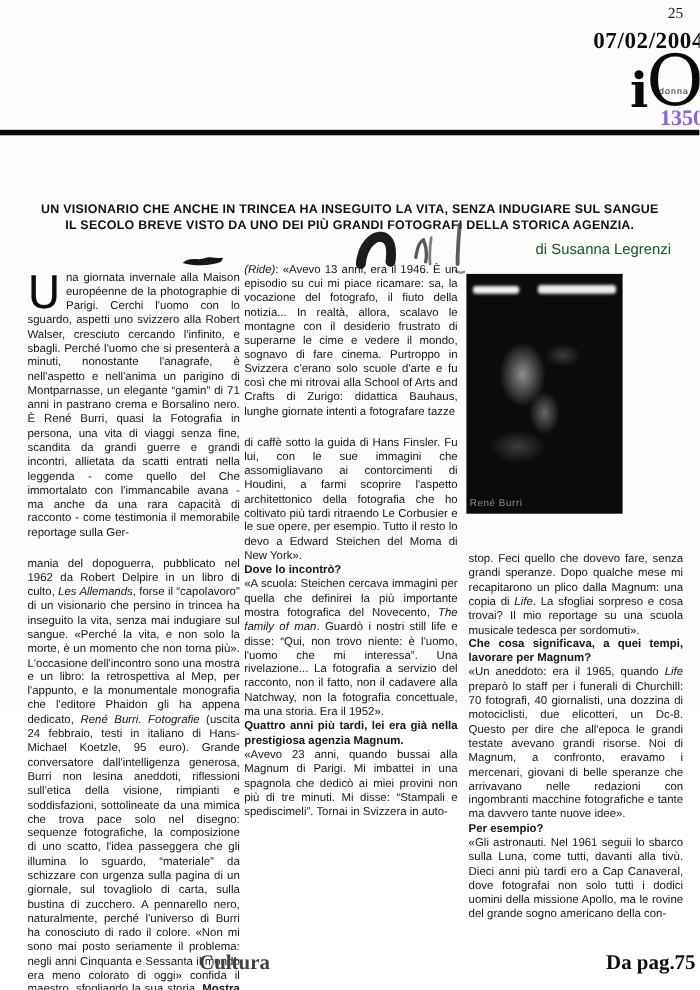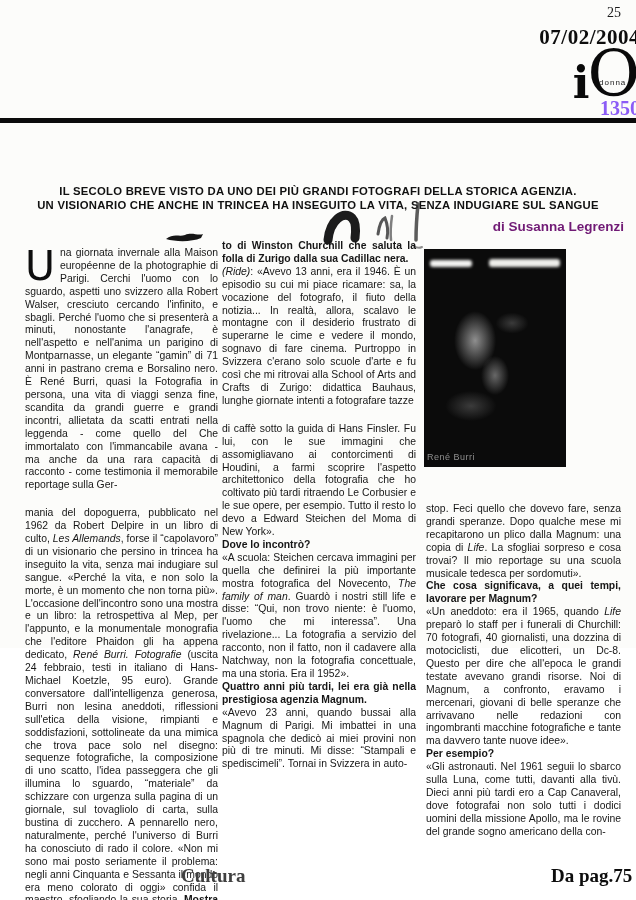--- a/index.html
+++ b/index.html
@@ -22,21 +22,21 @@
 
   .headline{position:absolute;left:33px;top:122px;margin:0;white-space:nowrap;font-weight:normal;}
   .hl-1{font-family:"DejaVu Sans",sans-serif;font-weight:900;font-size:62px;letter-spacing:-3px;color:#050505;-webkit-text-stroke:1.5px #050505;}
   .hl-2{display:inline-block;font-family:"Liberation Sans",sans-serif;font-weight:400;font-size:58px;letter-spacing:1px;color:#181818;transform:scaleX(1.16);transform-origin:left bottom;margin-left:16px;}
 
   .standfirst{position:absolute;top:185px;left:0;right:0;text-align:center;font-weight:bold;font-size:11.3px;line-height:13.5px;letter-spacing:.25px;color:#111;}
 
   .scribble{position:absolute;left:322px;top:196px;}
   .smudge{position:absolute;left:166px;top:232px;}
 
-  .byline{position:absolute;top:219px;right:12px;font-size:13.5px;color:#701a75;font-weight:bold;}
+  .byline{position:absolute;top:219px;right:26px;font-size:13.5px;color:#14532d;}
 
   .col{position:absolute;text-align:justify;}
   .col1{left:25px;top:247px;width:193px;}
   .col2{left:222px;top:240px;width:194px;}
   .col3{left:426px;top:249px;width:195px;}
 
   .para{margin:0;font-size:10.4px;line-height:12.9px;color:#161616;}
   .para.q{font-weight:bold;}
   .para-gap{height:15px;}
   .bseg{font-weight:bold;}
@@ -70,22 +70,22 @@
         <span class="logo-i">i</span><span class="logo-o-wrap"><span class="logo-o">O</span><span class="logo-donna">donna</span></span>
       </div>
       <div class="m-issue">1350</div>
     </div>
   </header>
 
   <div class="rule"></div>
 
 
   <div class="standfirst">
+    <div>UN VISIONARIO CHE ANCHE IN TRINCEA HA INSEGUITO LA VITA, SENZA INDUGIARE SUL SANGUE</div>
     <div>IL SECOLO BREVE VISTO DA UNO DEI PIÙ GRANDI FOTOGRAFI DELLA STORICA AGENZIA.</div>
-    <div>UN VISIONARIO CHE ANCHE IN TRINCEA HA INSEGUITO LA VITA, SENZA INDUGIARE SUL SANGUE</div>
   </div>
 
   <svg class="scribble" width="128" height="56" viewBox="0 0 128 56">
     <path d="M6,44 C8,24 22,14 30,22 C34,26 34,34 33,42" fill="none" stroke="#1c1c1c" stroke-width="9" stroke-linecap="round"></path>
     <path d="M56,38 q2,-14 7,-16 q4,10 2,20" fill="none" stroke="#3a3a3a" stroke-width="3" stroke-linecap="round" opacity=".85"></path>
     <path d="M70,20 q-2,14 -1,24" fill="none" stroke="#4a4a4a" stroke-width="2.5" stroke-linecap="round" opacity=".7"></path>
     <path d="M96,8 q-2,20 -2,36" fill="none" stroke="#333" stroke-width="3.5" stroke-linecap="round" opacity=".8"></path>
     <path d="M92,50 q4,3 8,1" fill="none" stroke="#444" stroke-width="2" stroke-linecap="round" opacity=".6"></path>
   </svg>
 
@@ -95,21 +95,20 @@
 
   <div class="byline">di Susanna Legrenzi</div>
 
   <div class="col col1">
       <p class="para"><span class="dropcap">U</span><span>na giornata invernale alla Maison européenne de la photographie di Parigi. Cerchi l'uomo con lo sguardo, aspetti uno svizzero alla Robert Walser, cresciuto cercando l'infinito, e sbagli. Perché l'uomo che si presenterà a minuti, nonostante l'anagrafe, è nell'aspetto e nell'anima un parigino di Montparnasse, un elegante “gamin” di 71 anni in pastrano crema e Borsalino nero. È René Burri, quasi la Fotografia in persona, una vita di viaggi senza fine, scandita da grandi guerre e grandi incontri, allietata da scatti entrati nella leggenda - come quello del Che immortalato con l'immancabile avana - ma anche da una rara capacità di racconto - come testimonia il memorabile reportage sulla Ger-</span></p>
       <div class="para-gap"></div>
       <p class="para"><span>mania del dopoguerra, pubblicato nel 1962 da Robert Delpire in un libro di culto, </span><span class="iseg">Les Allemands</span><span>, forse il “capolavoro” di un visionario che persino in trincea ha inseguito la vita, senza mai indugiare sul sangue. «Perché la vita, e non solo la morte, è un momento che non torna più». L'occasione dell'incontro sono una mostra e un libro: la retrospettiva al Mep, per l'appunto, e la monumentale monografia che l'editore Phaidon gli ha appena dedicato, </span><span class="iseg">René Burri. Fotografie</span><span> (uscita 24 febbraio, testi in italiano di Hans-Michael Koetzle, 95 euro). Grande conversatore dall'intelligenza generosa, Burri non lesina aneddoti, riflessioni sull'etica della visione, rimpianti e soddisfazioni, sottolineate da una mimica che trova pace solo nel disegno: sequenze fotografiche, la composizione di uno scatto, l'idea passeggera che gli illumina lo sguardo, “materiale” da schizzare con urgenza sulla pagina di un giornale, sul tovagliolo di carta, sulla bustina di zucchero. A pennarello nero, naturalmente, perché l'universo di Burri ha conosciuto di rado il colore. «Non mi sono mai posto seriamente il problema: negli anni Cinquanta e Sessanta il mondo era meno colorato di oggi» confida il maestro, sfogliando la sua storia. </span><span class="bseg">Mostra e libro cominciano con un ritrat-</span></p>
     </div>
 
   <div class="col col2">
-      <p class="para q"><span>to di Winston Churchill che saluta la folla di Zurigo dalla sua Cadillac nera.</span></p>
       <p class="para"><span class="iseg">(Ride)</span><span>: «Avevo 13 anni, era il 1946. È un episodio su cui mi piace ricamare: sa, la vocazione del fotografo, il fiuto della notizia... In realtà, allora, scalavo le montagne con il desiderio frustrato di superarne le cime e vedere il mondo, sognavo di fare cinema. Purtroppo in Svizzera c'erano solo scuole d'arte e fu così che mi ritrovai alla School of Arts and Crafts di Zurigo: didattica Bauhaus, lunghe giornate intenti a fotografare tazze</span></p>
       <div class="para-gap"></div>
       <p class="para"><span>di caffè sotto la guida di Hans Finsler. Fu lui, con le sue immagini che assomigliavano ai contorcimenti di Houdini, a farmi scoprire l'aspetto architettonico della fotografia che ho coltivato più tardi ritraendo Le Corbusier e le sue opere, per esempio. Tutto il resto lo devo a Edward Steichen del Moma di New York».</span></p>
       <p class="para q"><span>Dove lo incontrò?</span></p>
       <p class="para"><span>«A scuola: Steichen cercava immagini per quella che definirei la più importante mostra fotografica del Novecento, </span><span class="iseg">The family of man</span><span>. Guardò i nostri still life e disse: “Qui, non trovo niente: è l'uomo, l'uomo che mi interessa”. Una rivelazione... La fotografia a servizio del racconto, non il fatto, non il cadavere alla Natchway, non la fotografia concettuale, ma una storia. Era il 1952».</span></p>
       <p class="para q"><span>Quattro anni più tardi, lei era già nella prestigiosa agenzia Magnum.</span></p>
       <p class="para"><span>«Avevo 23 anni, quando bussai alla Magnum di Parigi. Mi imbattei in una spagnola che dedicò ai miei provini non più di tre minuti. Mi disse: “Stampali e spediscimeli”. Tornai in Svizzera in auto-</span></p>
     </div>
 
   <div class="col col3">

